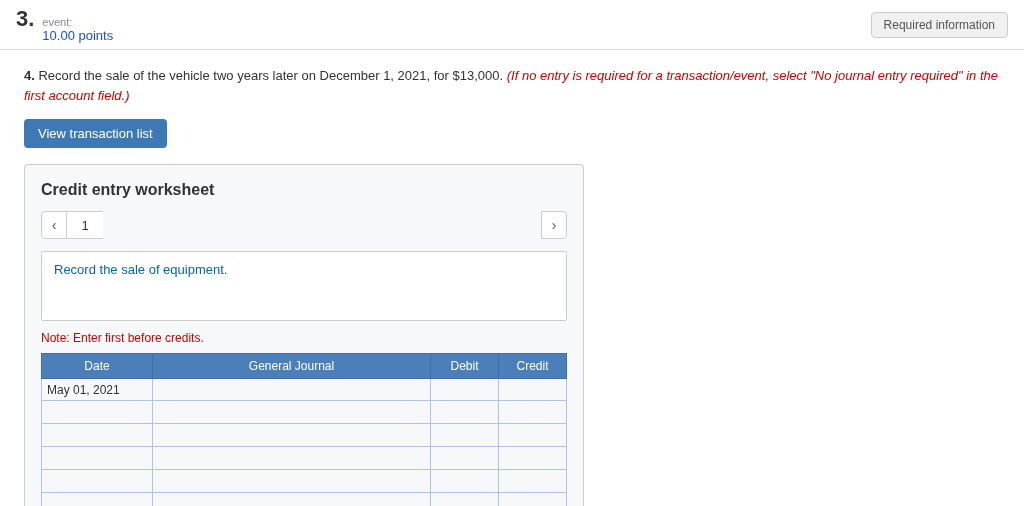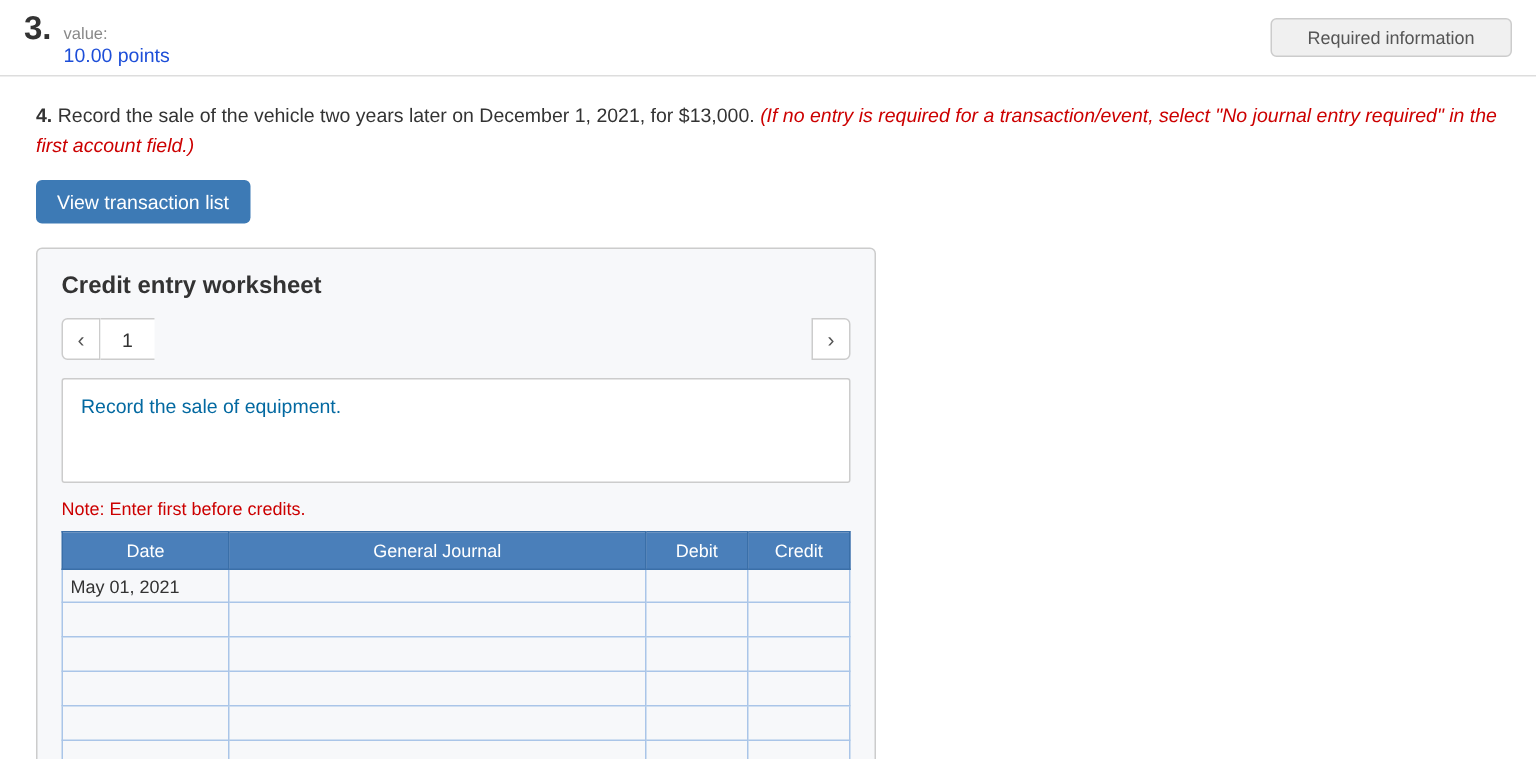--- a/index.html
+++ b/index.html
@@ -38,21 +38,21 @@
 
     .points-value {
       font-size: 13px;
       color: #1d4ed8;
     }
 
     .required-info-btn {
       background: #f0f0f0;
       border: 1px solid #ccc;
       border-radius: 4px;
-      padding: 5px 24px;
+      padding: 5px 12px;
       font-size: 12px;
       color: #555;
       cursor: pointer;
     }
 
     .main-content {
       padding: 16px 24px;
     }
 
     .instruction-text {
@@ -210,21 +210,21 @@
       vertical-align: middle;
     }
   </style>
 </head>
 <body>
 
 <div class="top-bar">
   <div class="top-bar-left">
     <span class="question-number">3.</span>
     <div>
-      <div class="value-label">value:</div>
+      <div class="value-label">event:</div>
       <div class="points-value">10.00 points</div>
     </div>
   </div>
   <button class="required-info-btn">Required information</button>
 </div>
 
 <div class="main-content">
 
   
   <p class="instruction-text">

